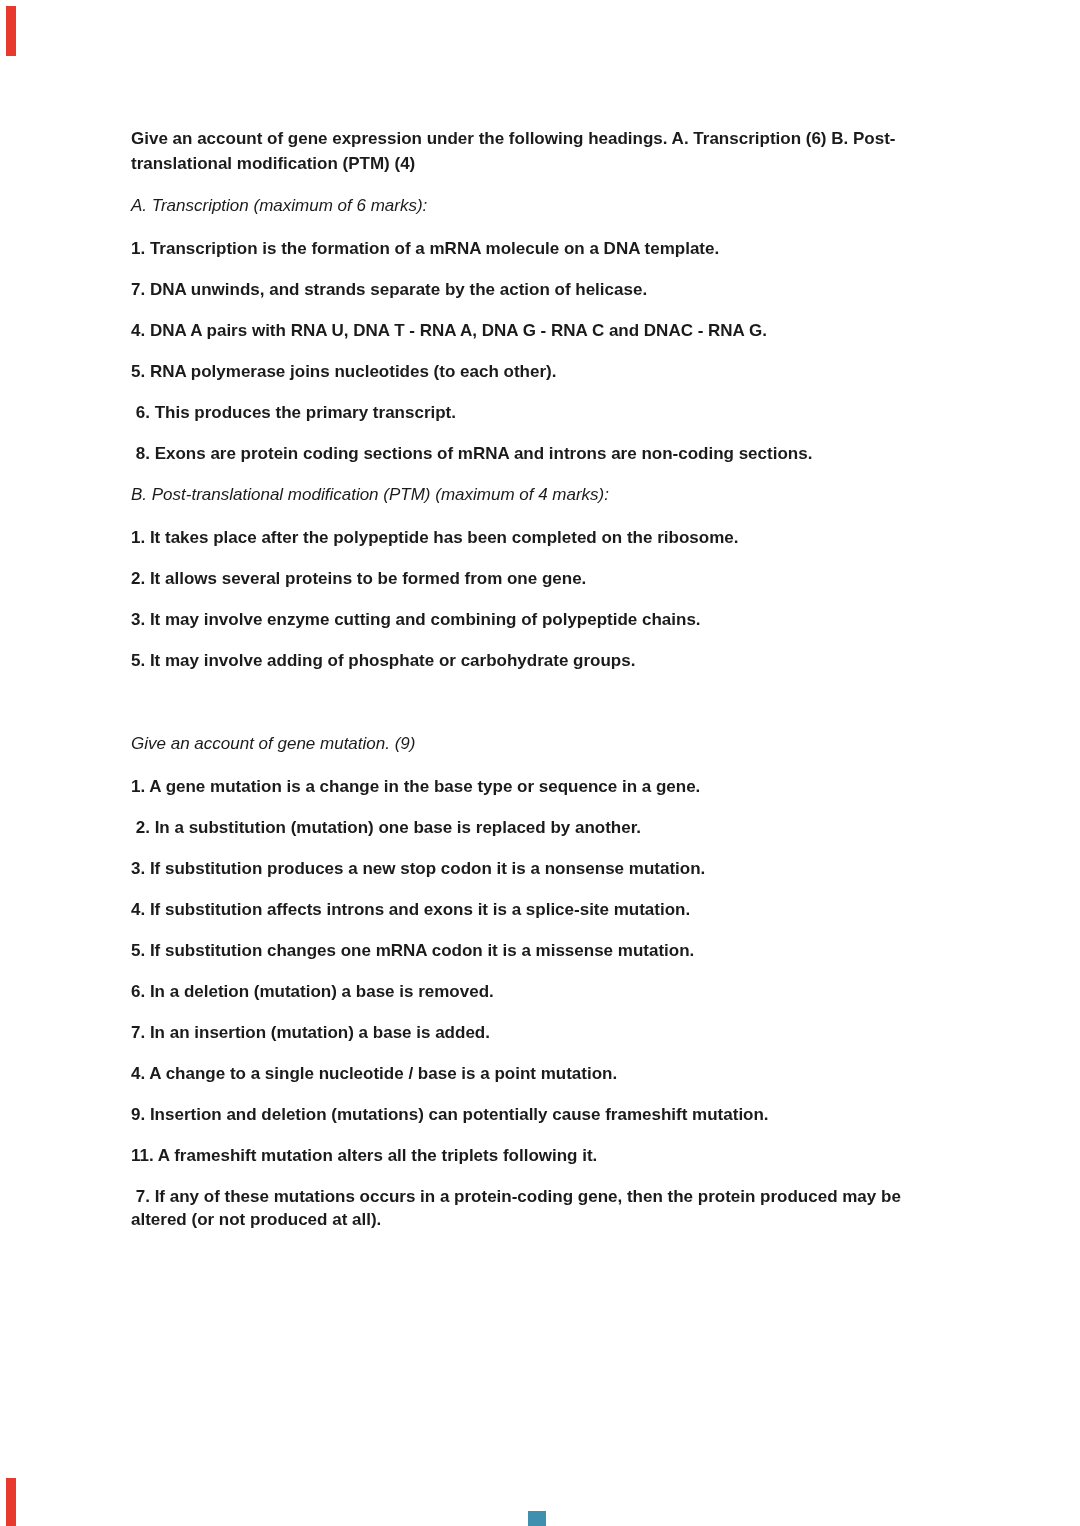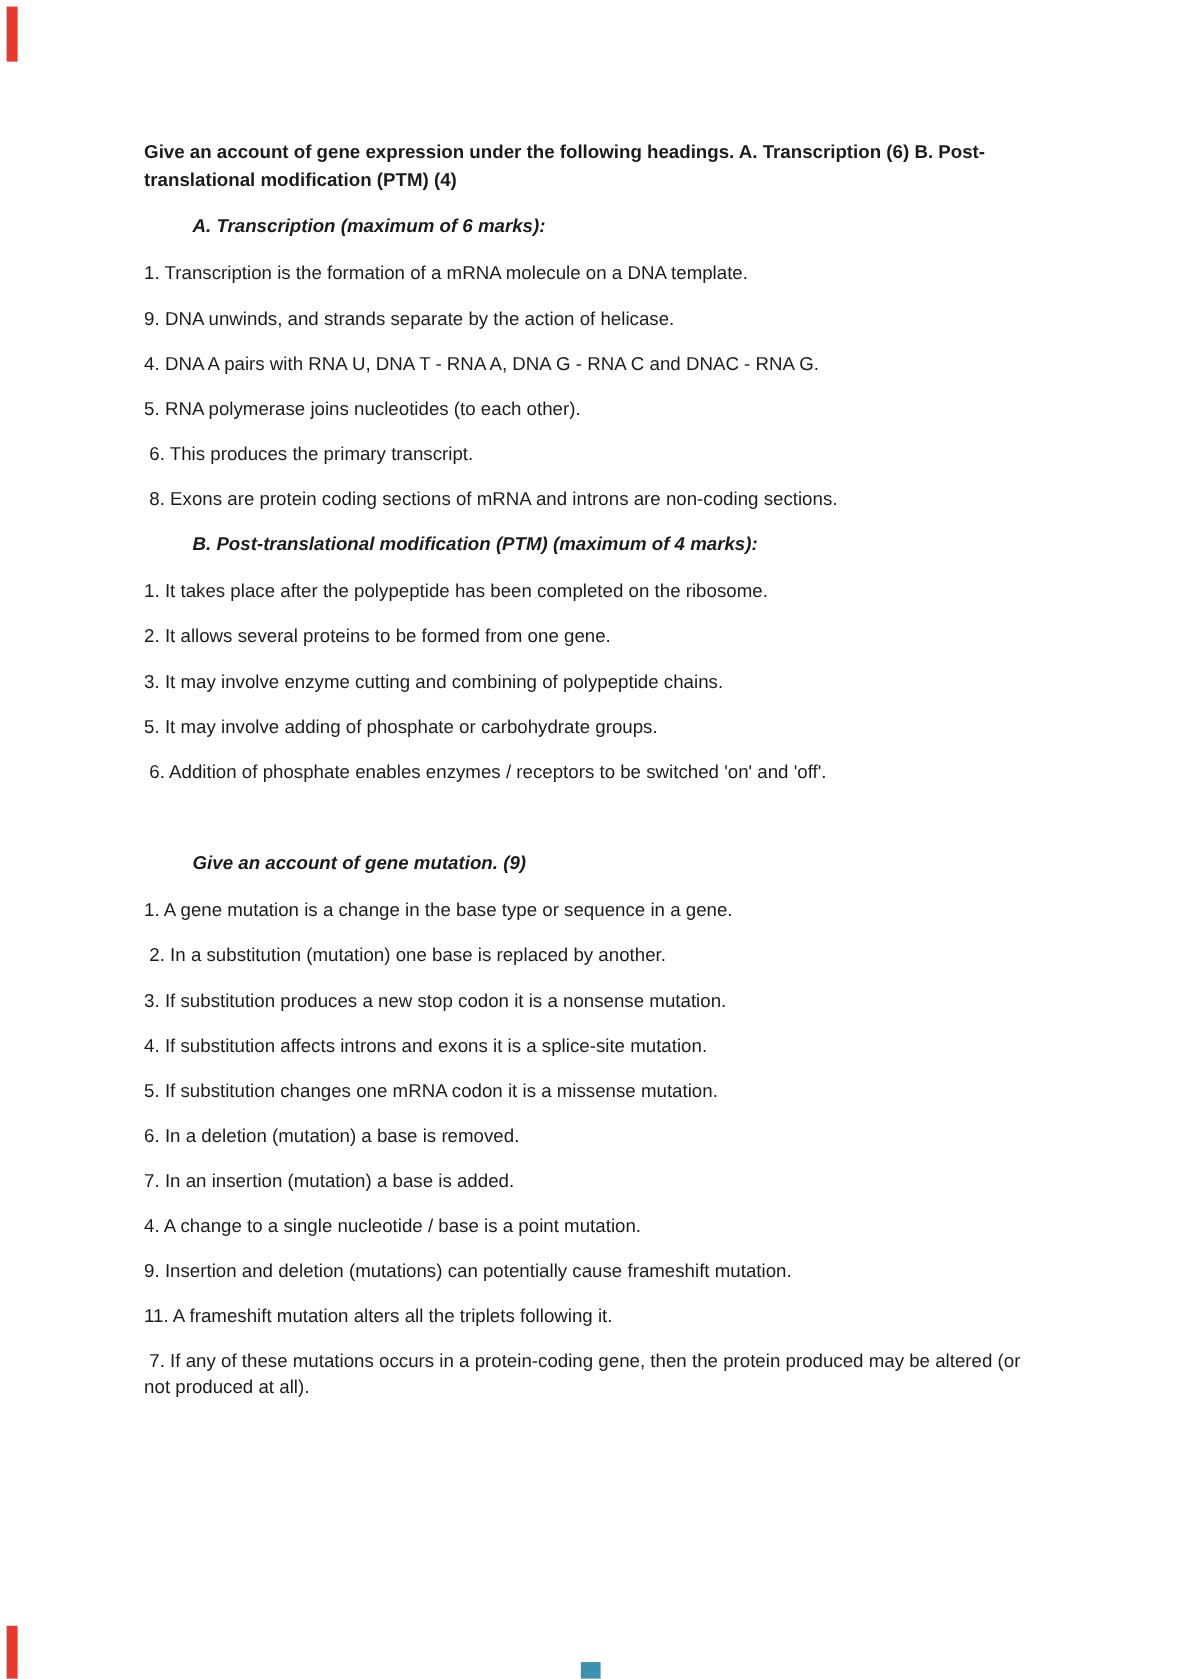--- a/index.html
+++ b/index.html
@@ -25,27 +25,26 @@
     margin: 0 0 18px 0;
     font-size: 17px;
     line-height: 23px;
     white-space: pre-wrap;
   }
   p.bold {
     font-weight: bold;
     line-height: 25px;
   }
   p.bolditalic {
-    font-weight: bold;
+    font-weight: normal;
     font-style: italic;
     margin-bottom: 20px;
-    margin-left: 44px;
   }
   p.normal {
-    font-weight: normal;
+    font-weight: bold;
   }
   .spacer {
     height: 42px;
   }
   .mark {
     position: absolute;
   }
   #mark-tl {
     left: 6px;
     top: 6px;
@@ -69,31 +68,30 @@
 <body>
 
 <div class="mark" id="mark-tl" style="background: rgb(232, 57, 47);"></div>
 <div class="mark" id="mark-bl" style="background: rgb(232, 57, 47);"></div>
 <div class="mark" id="mark-bc" style="background: rgb(63, 143, 174);"></div>
 
 <div class="page-content">
     <p class="bold">Give an account of gene expression under the following headings. A. Transcription (6) B. Post-translational modification (PTM) (4)</p>
     <p class="bolditalic">A. Transcription (maximum of 6 marks):</p>
     <p class="normal">1. Transcription is the formation of a mRNA molecule on a DNA template.</p>
-    <p class="normal">9. DNA unwinds, and strands separate by the action of helicase.</p>
+    <p class="normal">7. DNA unwinds, and strands separate by the action of helicase.</p>
     <p class="normal">4. DNA A pairs with RNA U, DNA T - RNA A, DNA G - RNA C and DNAC - RNA G.</p>
     <p class="normal">5. RNA polymerase joins nucleotides (to each other).</p>
     <p class="normal"> 6. This produces the primary transcript.</p>
     <p class="normal"> 8. Exons are protein coding sections of mRNA and introns are non-coding sections.</p>
     <p class="bolditalic">B. Post-translational modification (PTM) (maximum of 4 marks):</p>
     <p class="normal">1. It takes place after the polypeptide has been completed on the ribosome.</p>
     <p class="normal">2. It allows several proteins to be formed from one gene.</p>
     <p class="normal">3. It may involve enzyme cutting and combining of polypeptide chains.</p>
     <p class="normal">5. It may involve adding of phosphate or carbohydrate groups.</p>
-    <p class="normal"> 6. Addition of phosphate enables enzymes / receptors to be switched 'on' and 'off'.</p>
     <div class="spacer"></div>
     <p class="bolditalic">Give an account of gene mutation. (9)</p>
     <p class="normal">1. A gene mutation is a change in the base type or sequence in a gene.</p>
     <p class="normal"> 2. In a substitution (mutation) one base is replaced by another.</p>
     <p class="normal">3. If substitution produces a new stop codon it is a nonsense mutation.</p>
     <p class="normal">4. If substitution affects introns and exons it is a splice-site mutation.</p>
     <p class="normal">5. If substitution changes one mRNA codon it is a missense mutation.</p>
     <p class="normal">6. In a deletion (mutation) a base is removed.</p>
     <p class="normal">7. In an insertion (mutation) a base is added.</p>
     <p class="normal">4. A change to a single nucleotide / base is a point mutation.</p>

